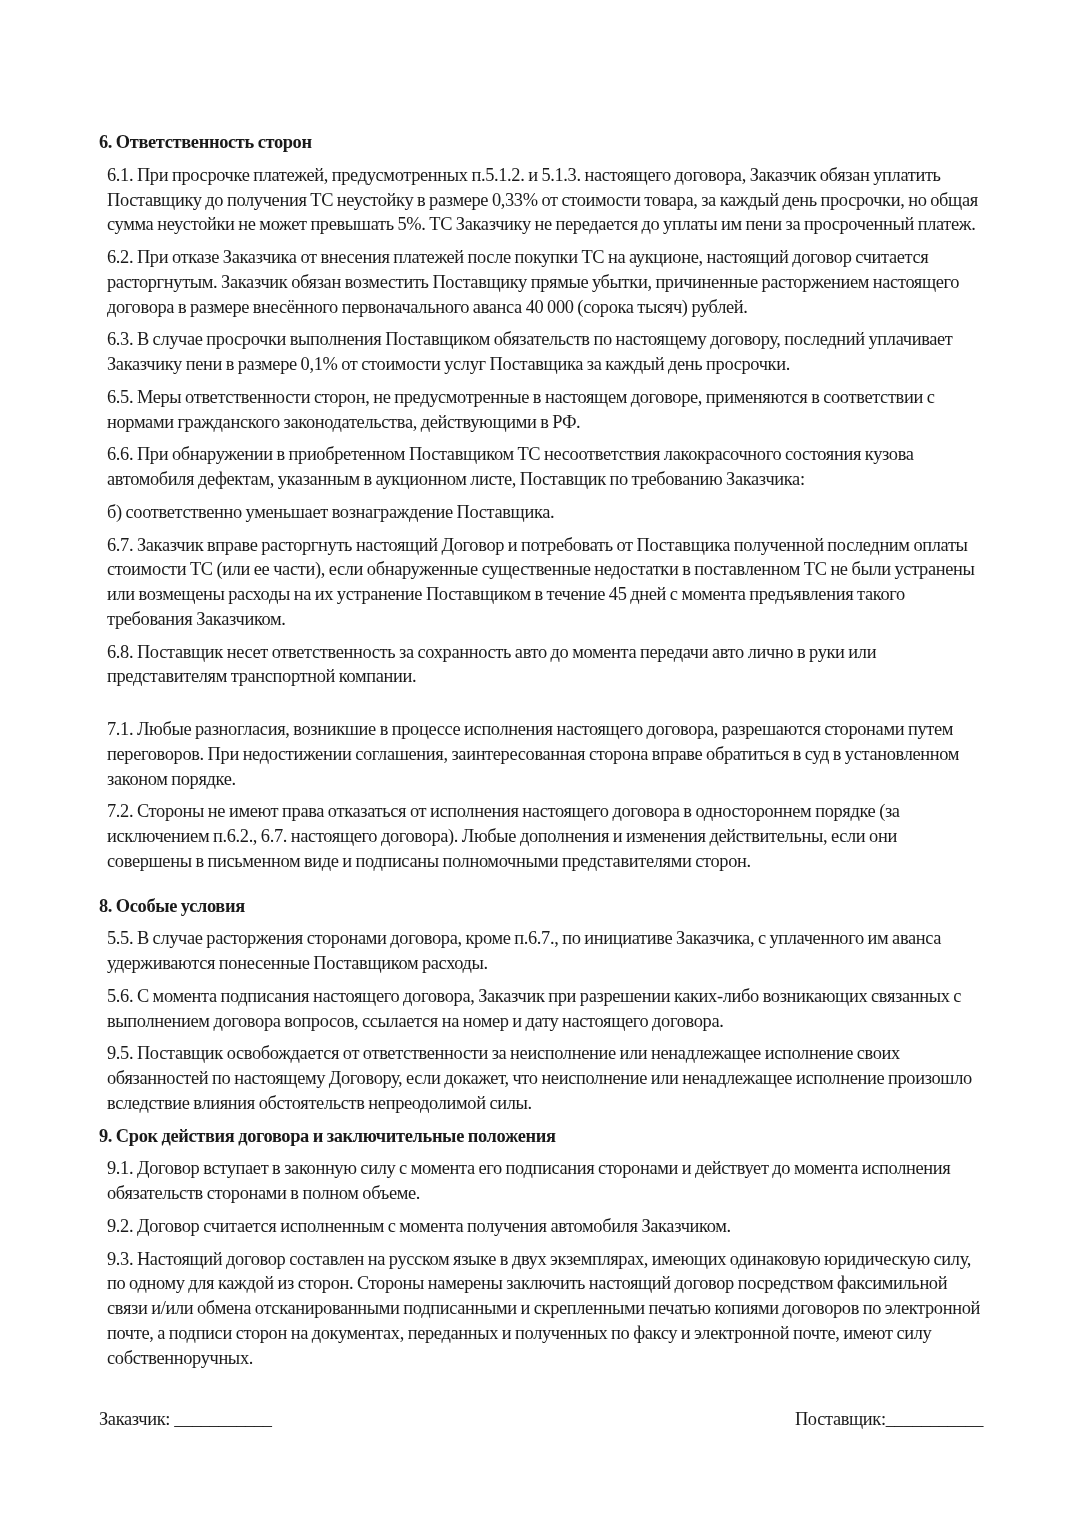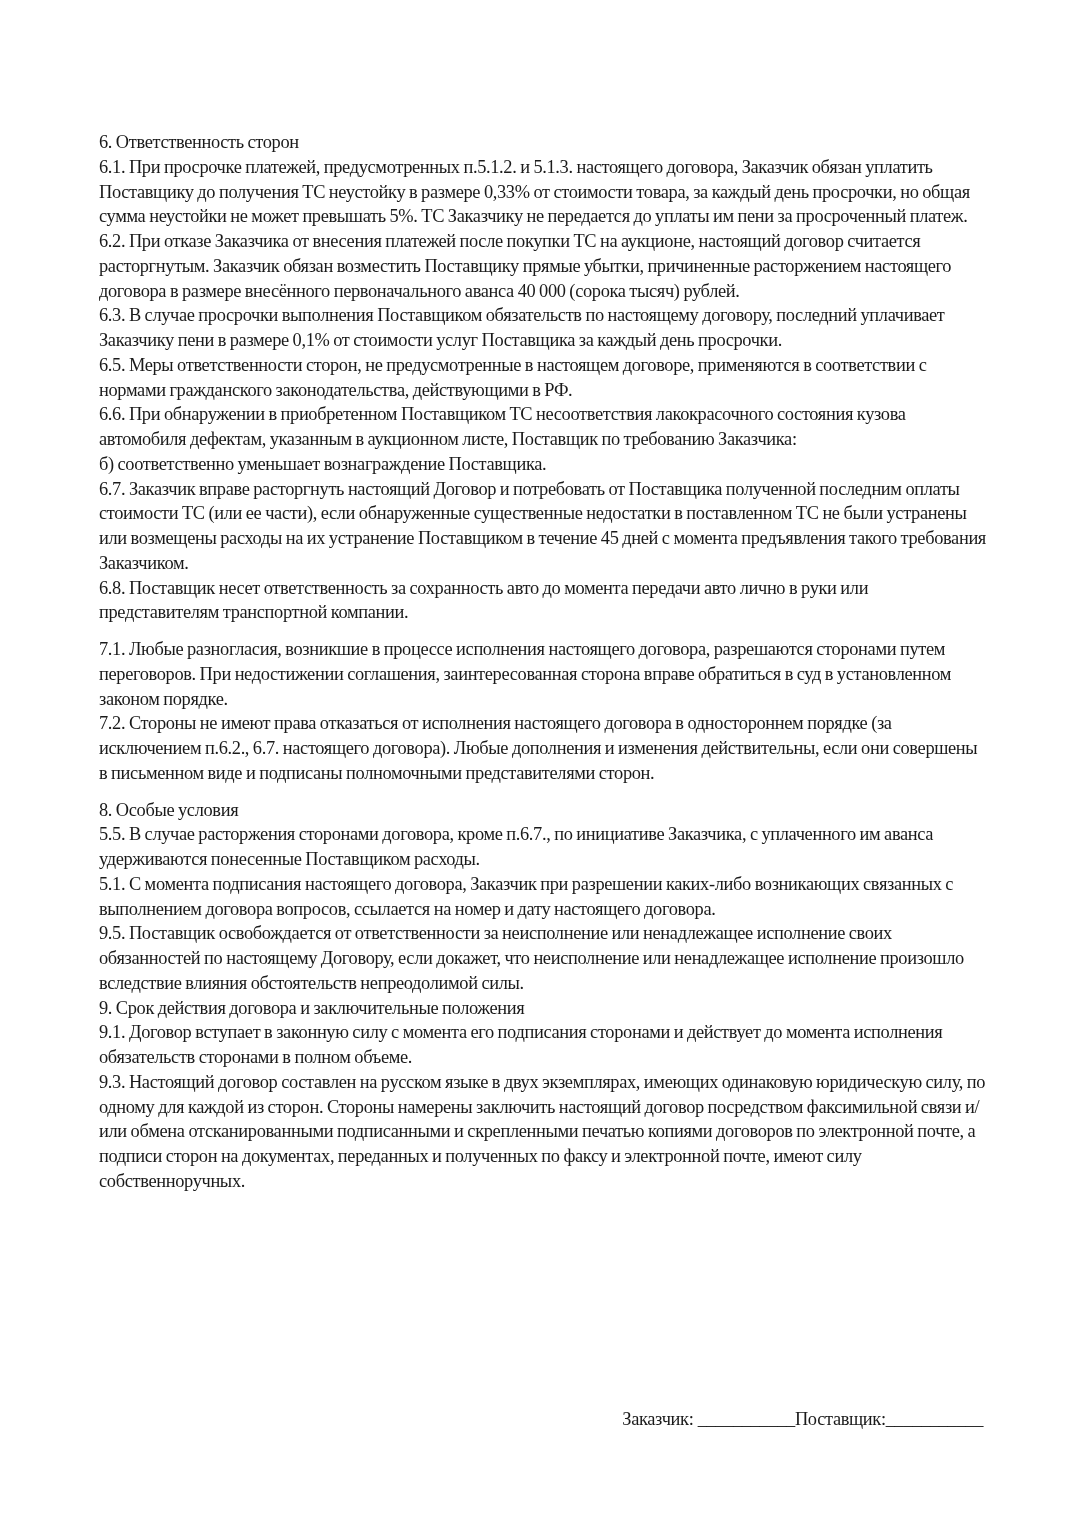--- a/index.html
+++ b/index.html
@@ -19,36 +19,36 @@
       position: absolute;
       left: 99px;
       top: 130px;
       width: 890px;
       font-size: 18.4px;
       line-height: 24.75px;
       letter-spacing: -0.35px;
       word-spacing: -0.5px;
     }
     .section-title {
-      font-weight: normal;
+      font-weight: bold;
       margin: 0;
     }
     .para {
-      margin: 0;
+      margin: 8px;
     }
     .gap {
       height: 12px;
     }
     .signatures {
       position: absolute;
       top: 1409px;
       left: 99px;
       width: 884px;
       display: flex;
-      justify-content: flex-end;
+      justify-content: space-between;
       font-size: 18.4px;
       letter-spacing: -0.35px;
     }
   </style>
 </head>
 <body>
 
 <div class="page">
 
   <div>
@@ -68,27 +68,28 @@
   <div>
     <p class="para">7.1. Любые разногласия, возникшие в процессе исполнения настоящего договора, разрешаются сторонами путем переговоров. При недостижении соглашения, заинтересованная сторона вправе обратиться в суд в установленном законом порядке.</p>
     <p class="para">7.2. Стороны не имеют права отказаться от исполнения настоящего договора в одностороннем порядке (за исключением п.6.2., 6.7. настоящего договора). Любые дополнения и изменения действительны, если они совершены в письменном виде и подписаны полномочными представителями сторон.</p>
   </div>
 
   <div class="gap"></div>
 
   <div>
     <p class="section-title">8. Особые условия</p>
     <p class="para">5.5. В случае расторжения сторонами договора, кроме п.6.7., по инициативе Заказчика, с уплаченного им аванса удерживаются понесенные Поставщиком расходы.</p>
-    <p class="para">5.1. С момента подписания настоящего договора, Заказчик при разрешении каких-либо возникающих связанных с выполнением договора вопросов, ссылается на номер и дату настоящего договора.</p>
+    <p class="para">5.6. С момента подписания настоящего договора, Заказчик при разрешении каких-либо возникающих связанных с выполнением договора вопросов, ссылается на номер и дату настоящего договора.</p>
     <p class="para">9.5. Поставщик освобождается от ответственности за неисполнение или ненадлежащее исполнение своих обязанностей по настоящему Договору, если докажет, что неисполнение или ненадлежащее исполнение произошло вследствие влияния обстоятельств непреодолимой силы.</p>
   </div>
 
   <div>
     <p class="section-title">9. Срок действия договора и заключительные положения</p>
     <p class="para">9.1. Договор вступает в законную силу с момента его подписания сторонами и действует до момента исполнения обязательств сторонами в полном объеме.</p>
+    <p class="para">9.2. Договор считается исполненным с момента получения автомобиля Заказчиком.</p>
     <p class="para">9.3. Настоящий договор составлен на русском языке в двух экземплярах, имеющих одинаковую юридическую силу, по одному для каждой из сторон. Стороны намерены заключить настоящий договор посредством факсимильной связи и/или обмена отсканированными подписанными и скрепленными печатью копиями договоров по электронной почте, а подписи сторон на документах, переданных и полученных по факсу и электронной почте, имеют силу собственноручных.</p>
   </div>
 </div>
 
 <div class="signatures">
   <span>Заказчик: ___________</span>
   <span>Поставщик:___________</span>
 </div>
 
 </body></html>

